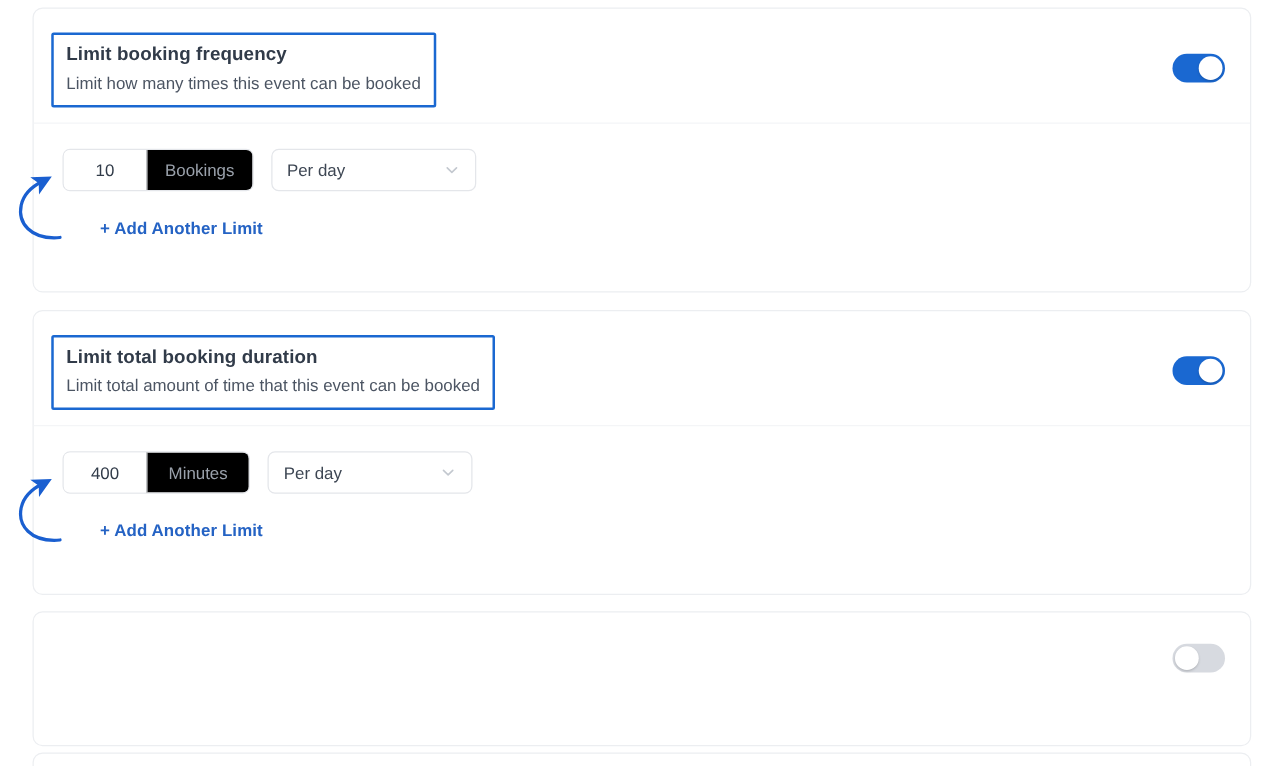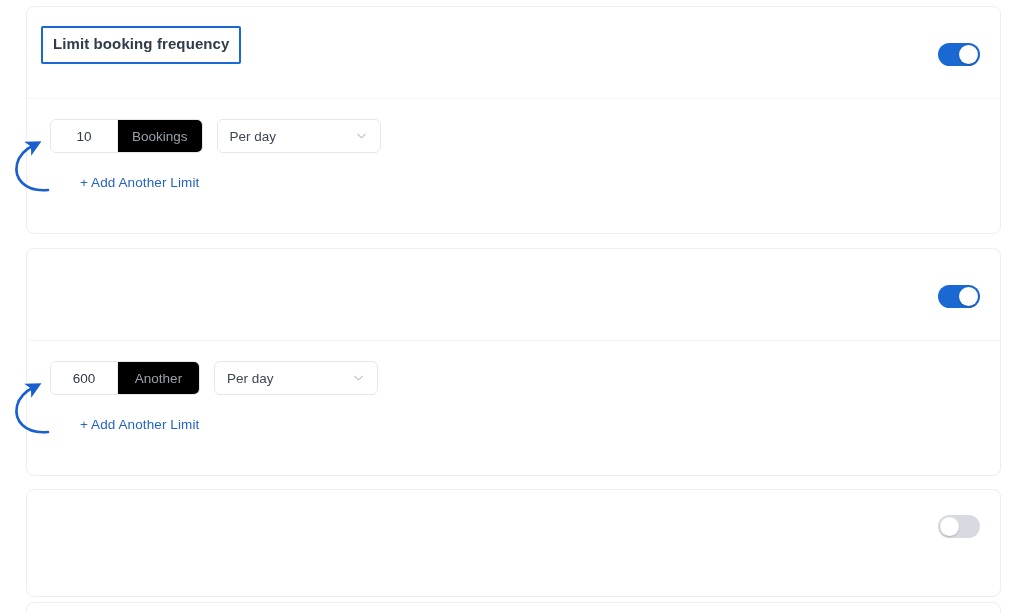--- a/index.html
+++ b/index.html
@@ -164,21 +164,21 @@
     transform: translateY(-50%);
     width: 13px; height: 13px;
   }
   .chev svg { display: block; }
 
   .add-link {
     position: absolute;
     left: 53px;
     top: 76px;
     font-size: 13.5px;
-    font-weight: normal;
+    font-weight: bold;
     color: #2563c4;
     letter-spacing: 0.1px;
     white-space: nowrap;
     cursor: pointer;
   }
 
   
   .arrow-anno {
     position: absolute;
     pointer-events: none;
@@ -189,20 +189,21 @@
 </head>
 <body>
 
 <div class="page">
 
   <div class="card" id="card-frequency">
     <div class="card-head">
       <div class="head-inner">
         <div class="hl-box">
           <div class="row-title">Limit booking frequency</div>
+          <div class="row-desc">Limit how many times this event can be booked</div>
         </div>
       </div>
       <div class="toggle on">
         <div class="knob"></div>
       </div>
     </div>
 
     <div class="card-body">
       <div class="limit-row">
         <div class="input-group">
@@ -217,30 +218,36 @@
             </svg>
           </span>
         </div>
       </div>
       <div class="add-link">+ Add Another Limit</div>
     </div>
   </div>
 
   <div class="card" id="card-duration">
     <div class="card-head">
+      <div class="head-inner">
+        <div class="hl-box">
+          <div class="row-title">Limit total booking duration</div>
+          <div class="row-desc">Limit total amount of time that this event can be booked</div>
+        </div>
+      </div>
       <div class="toggle on">
         <div class="knob"></div>
       </div>
     </div>
 
     <div class="card-body">
       <div class="limit-row">
         <div class="input-group">
-          <div class="num-field" placeholder="0">600</div>
-          <div class="unit-field">Another</div>
+          <div class="num-field" placeholder="0">400</div>
+          <div class="unit-field">Minutes</div>
         </div>
         <div class="select-field">
           <span class="select-label">Per day</span>
           <span class="chev">
             <svg viewBox="0 0 14 14" width="13" height="13" aria-hidden="true">
               <path d="M3 5.2 L7 9 L11 5.2" fill="none" stroke="#c3c8cf" stroke-width="1.4" stroke-linecap="round" stroke-linejoin="round"></path>
             </svg>
           </span>
         </div>
       </div>

